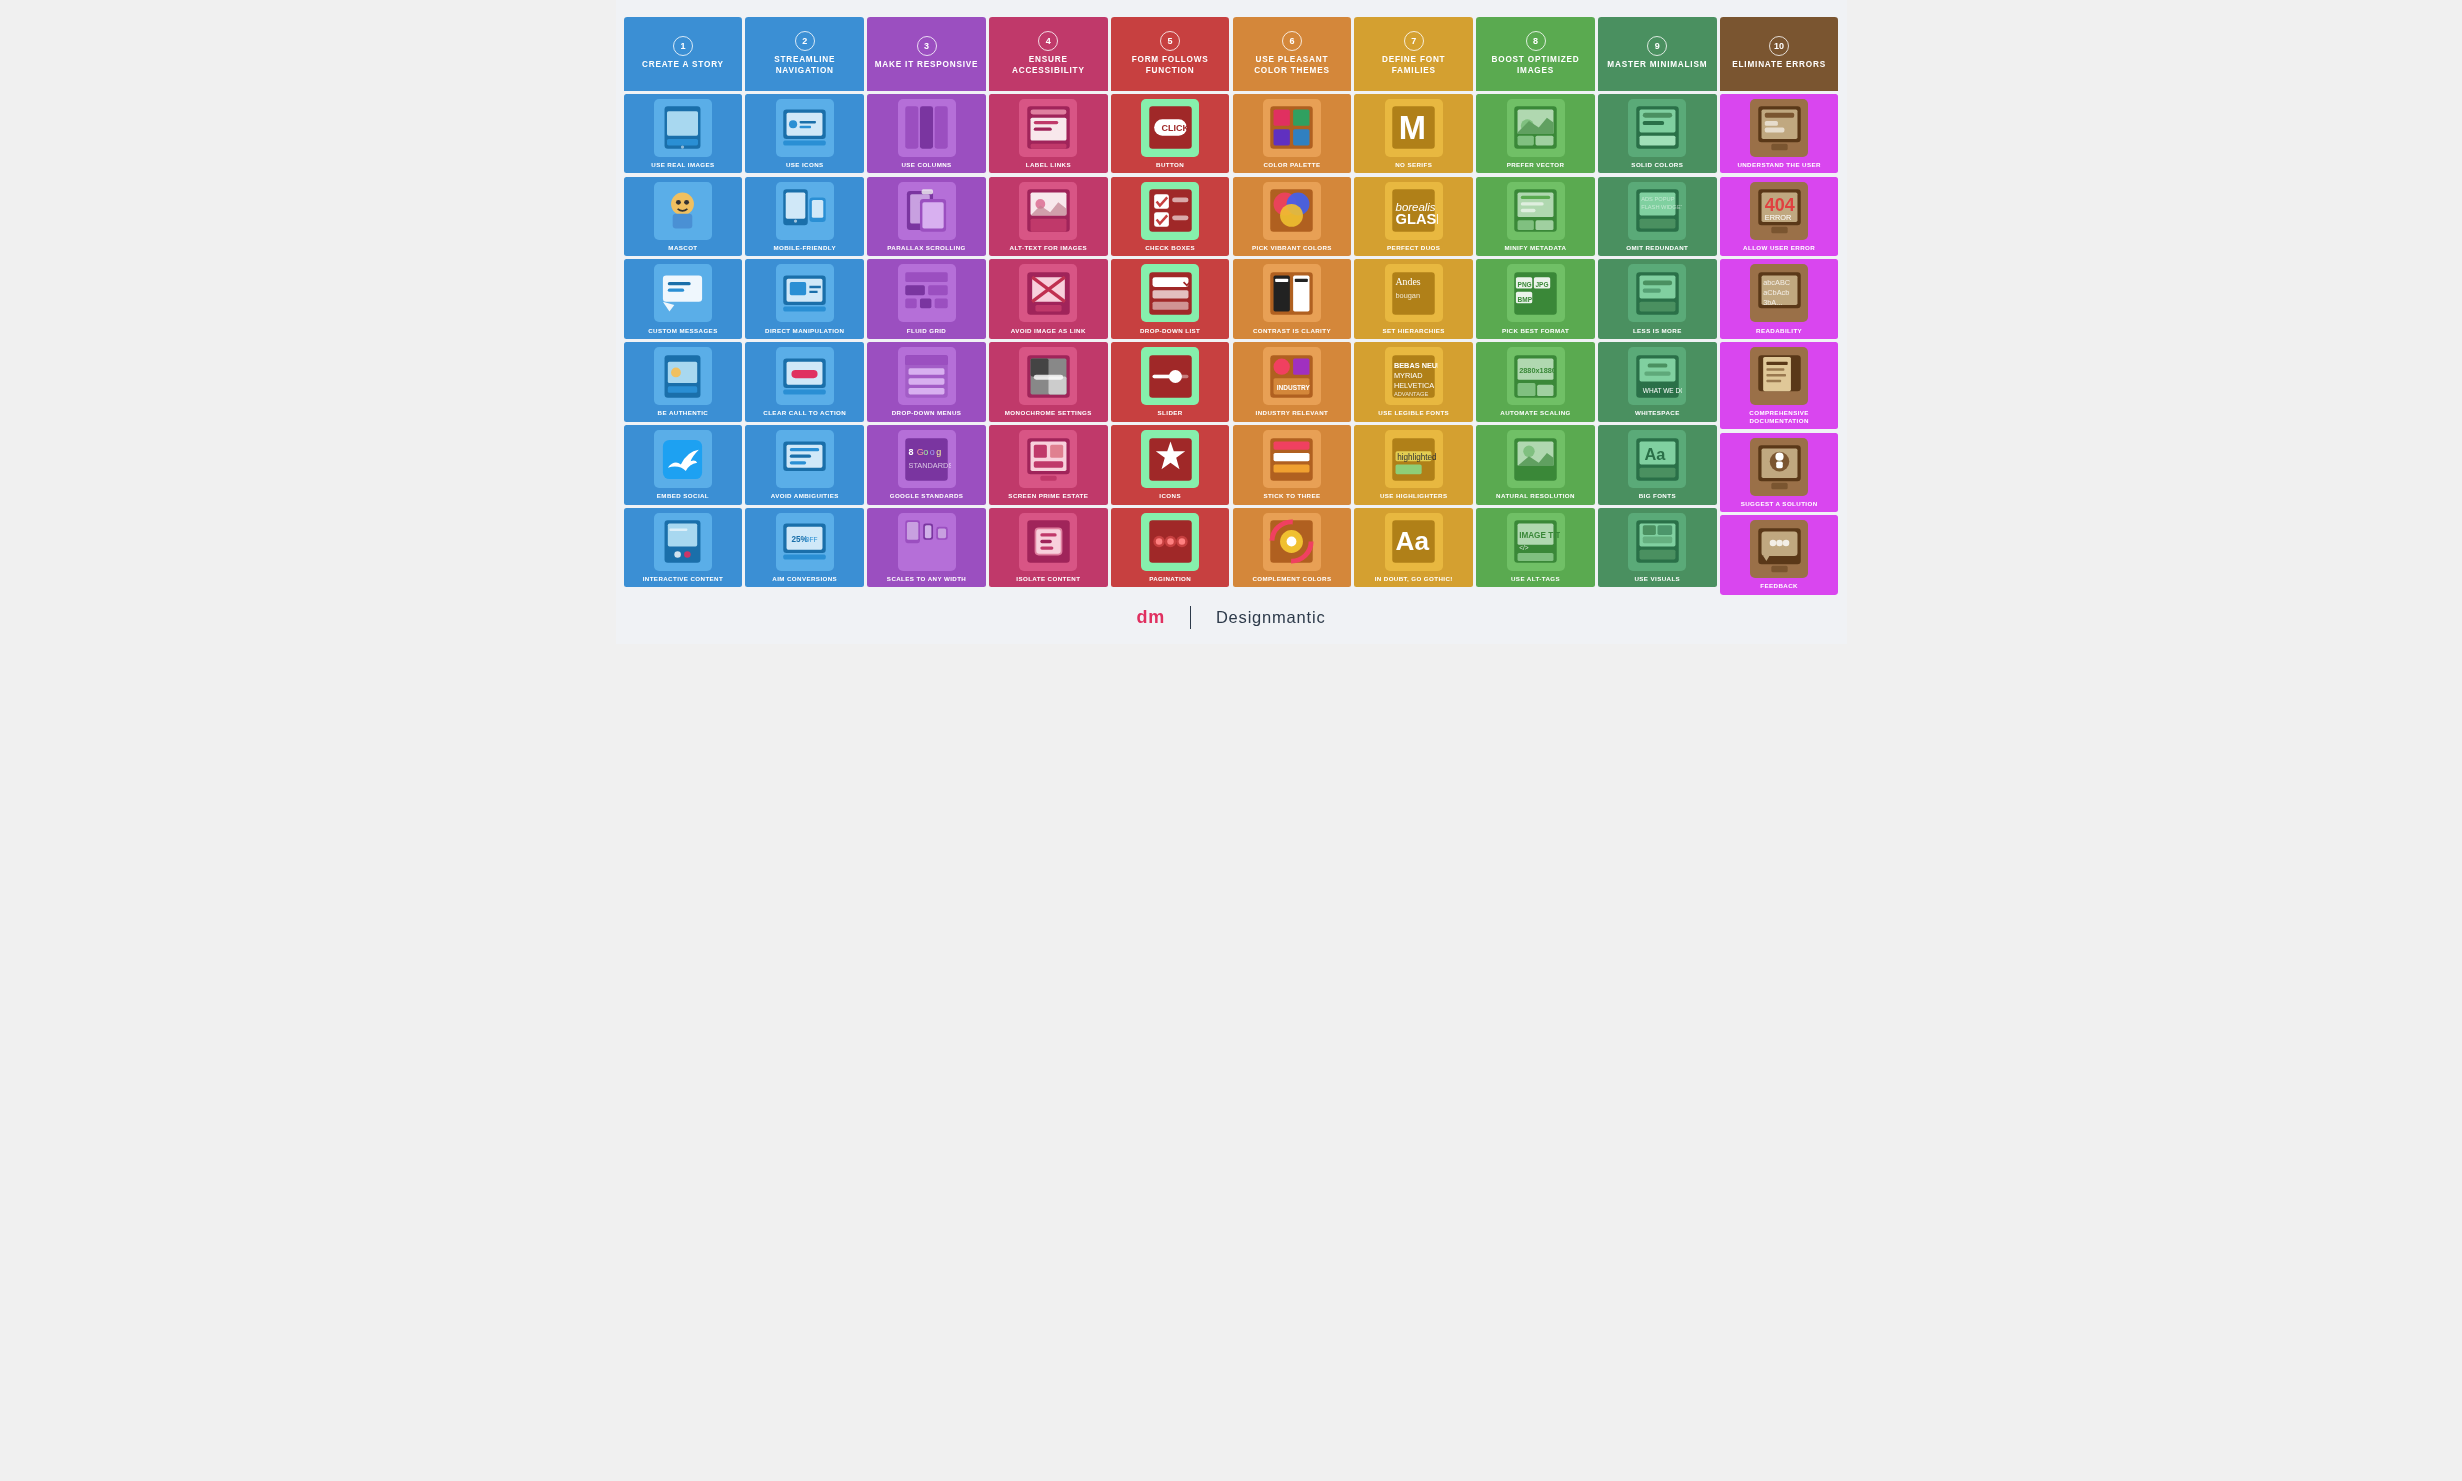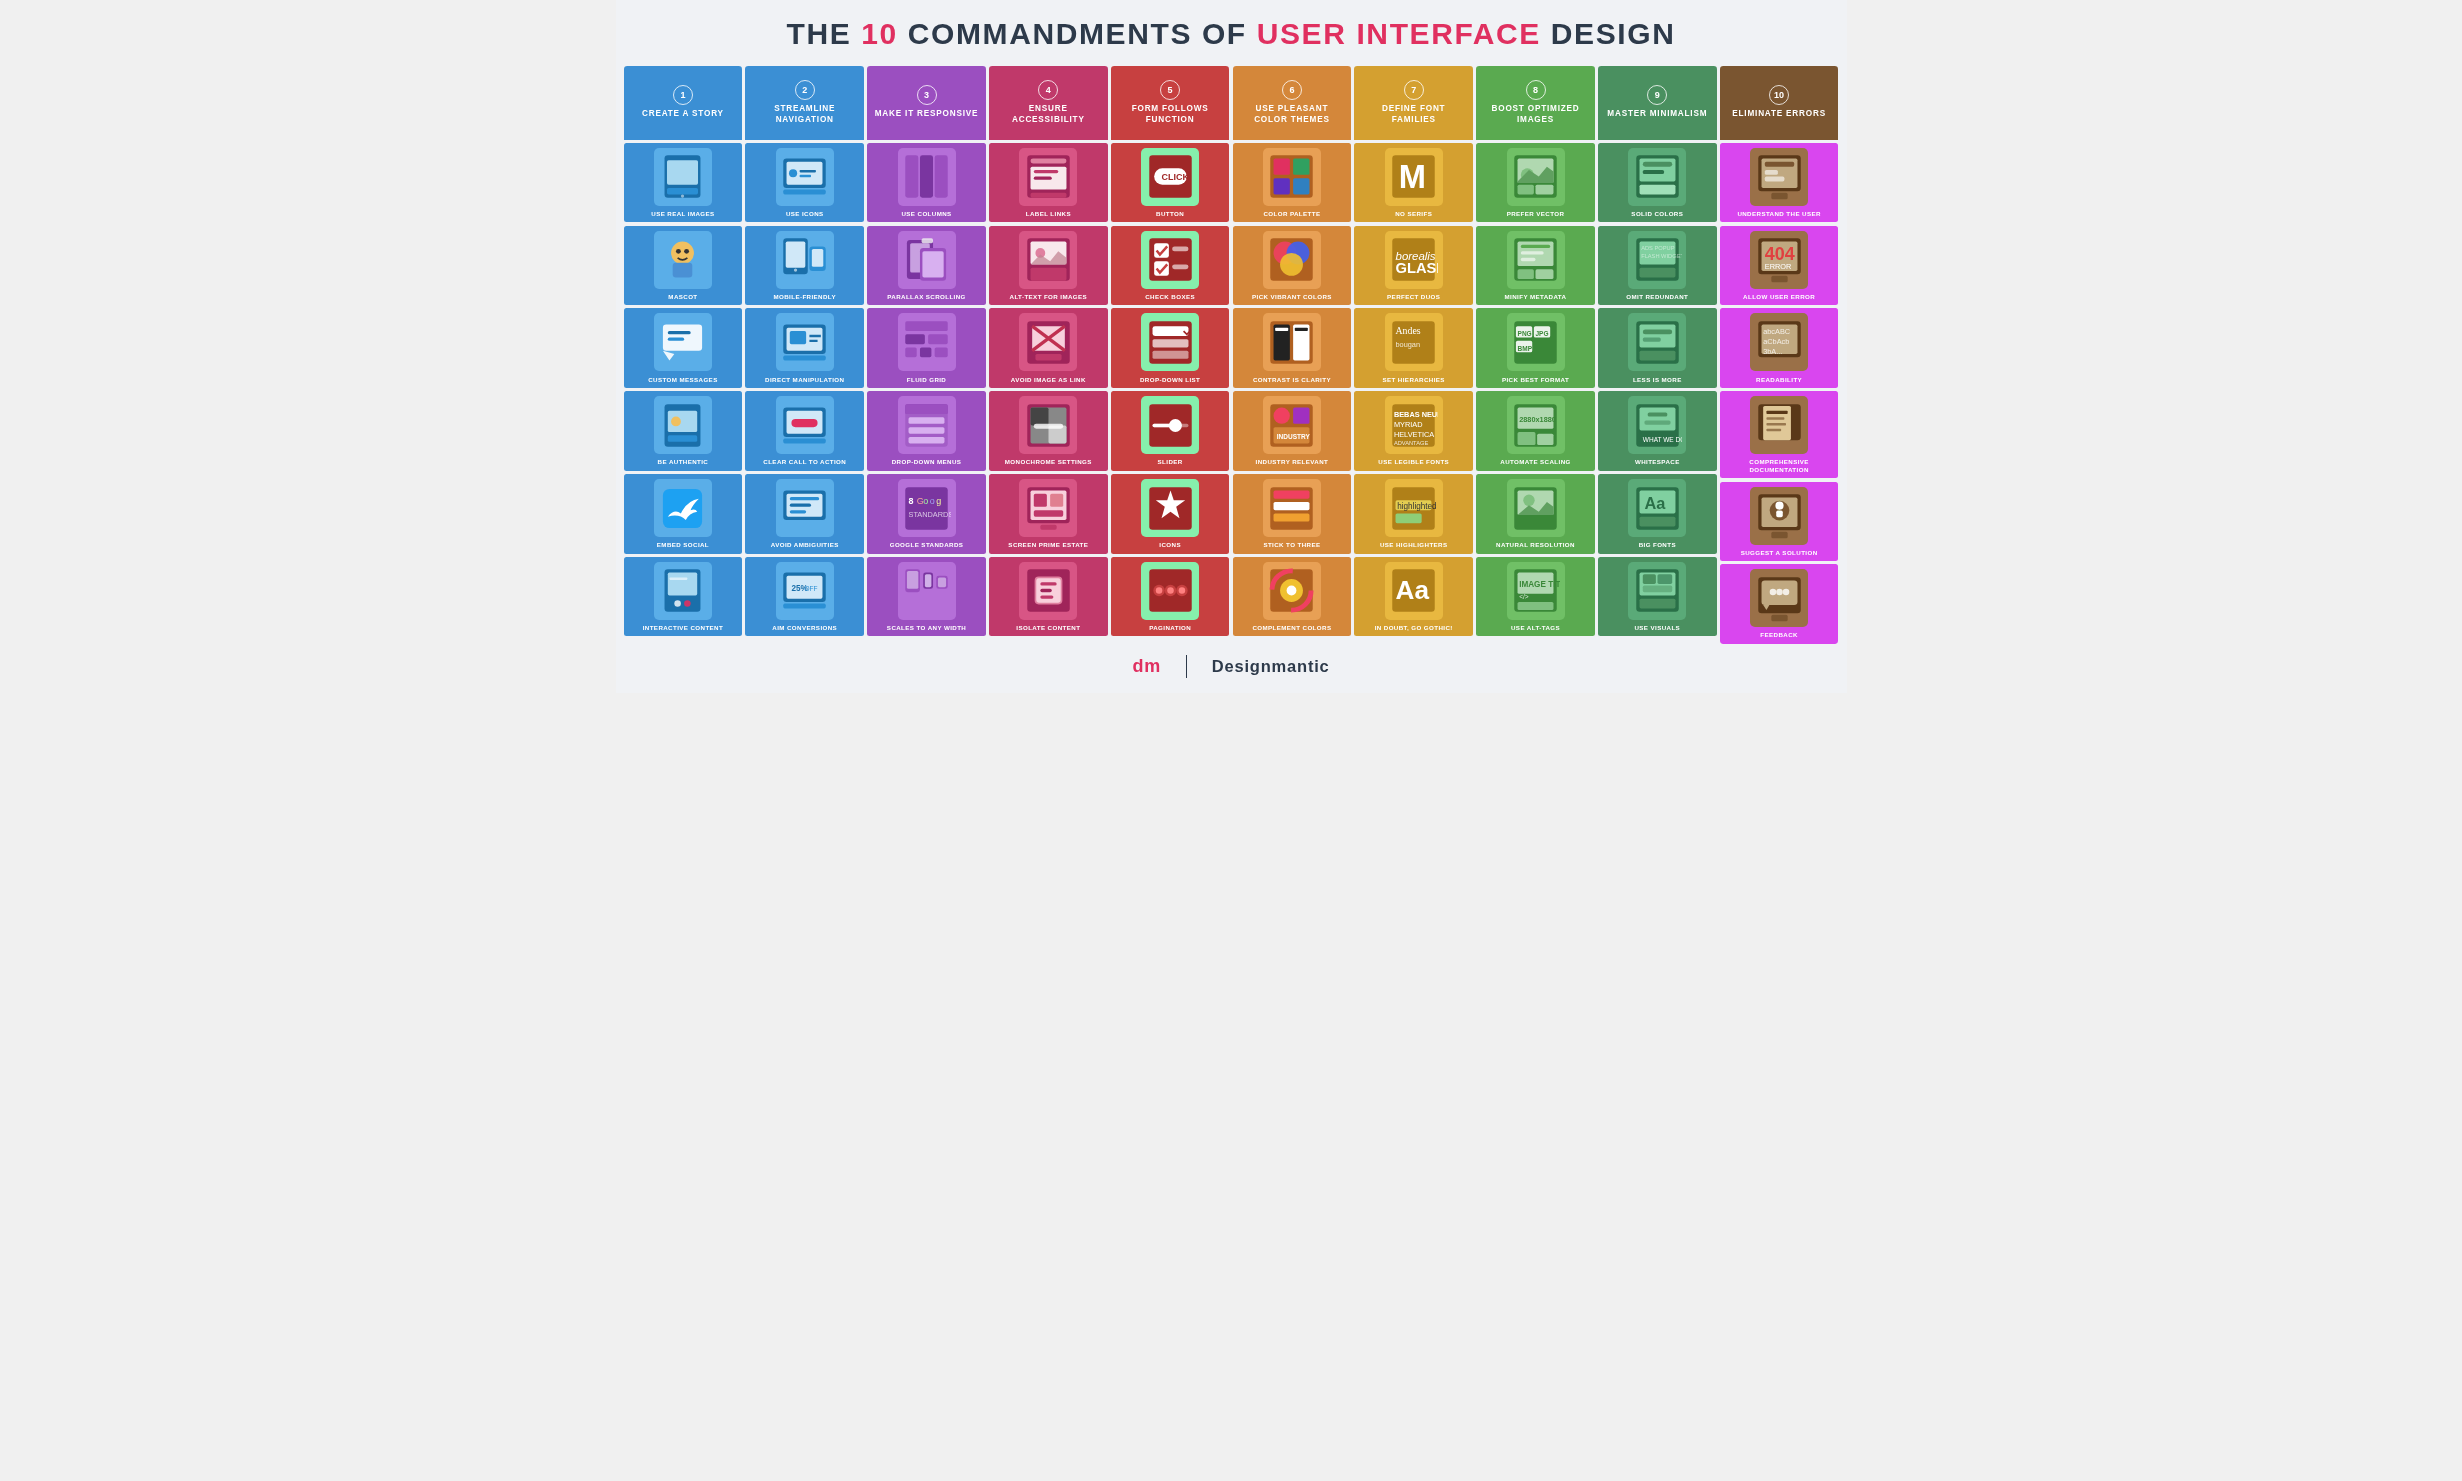--- a/index.html
+++ b/index.html
@@ -161,42 +161,35 @@
       gap: 18px;
     }
     .footer .dm {
       font-size: 18px;
       font-weight: 900;
       color: #e03060;
     }
     .footer .brand {
       font-size: 16.5px;
       color: #2d3a4a;
-      font-weight: 700;
+      font-weight: 400;
     }
     .footer .divider {
       width: 1.6px;
       height: 23px;
       background: #2d3a4a;
       display: inline-block;
       vertical-align: middle;
       margin: 0 6.6px;
     }
   </style>
 </head>
 <body>
 
 <div class="page">
-  <div class="title">
-    <span>THE</span>
-    <span class="highlight-num">10</span>
-    <span>COMMANDMENTS OF</span>
-    <span class="highlight-word">USER INTERFACE</span>
-    <span>DESIGN</span>
-  </div>
 
   <div class="columns-container" id="columns-container">
       <div class="column col-1">
         <div class="col-header">
           <div class="col-num">1</div>
           <div class="col-title">CREATE
 A STORY</div>
         </div>
         <div class="items-list">
           <div class="item">

